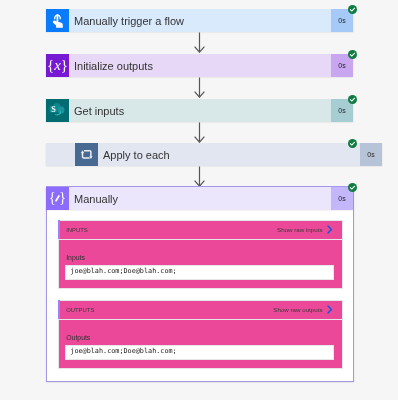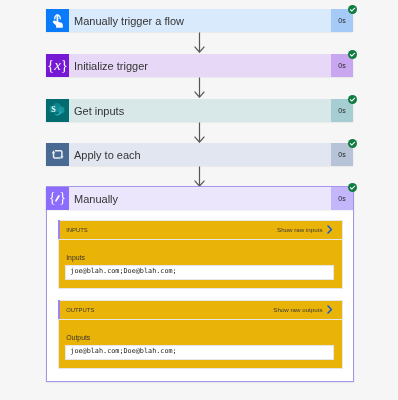--- a/index.html
+++ b/index.html
@@ -15,21 +15,21 @@
   .step .dur{width:22px;flex:0 0 22px;display:flex;align-items:center;justify-content:center;font-size:7px;color:#262626;}
   .badge{position:absolute;width:9px;height:9px;line-height:0;}
   .badge svg,.arrow svg,.ico svg,.chev svg{display:block;}
 
   .arrow{position:absolute;left:194px;width:11px;}
 
   
   .card{position:absolute;left:46px;top:185.9px;width:307.5px;height:195.8px;background:#fff;
         border:1.3px solid #a596ec;box-sizing:border-box;box-shadow:0 0.6px 1.6px rgba(0,0,0,.13);}
 
-  .sect{position:absolute;background:#eab308;border:1px solid #e6e6e6;box-sizing:border-box;}
+  .sect{position:absolute;background:#ec4899;border:1px solid #e6e6e6;box-sizing:border-box;}
   .sect .accent{position:absolute;left:-1px;top:-1px;width:2.3px;height:20.4px;background:#9b83f7;}
   .sect .hdr{position:absolute;left:-1px;right:-1px;top:-1px;height:20.4px;display:flex;align-items:center;
              border-bottom:1px solid #e6e6e6;box-sizing:border-box;}
   .sect .hdr .lbl{margin-left:8.7px;font-size:5.9px;color:#3b3b3b;letter-spacing:0;}
   .sect .hdr .raw{margin-left:auto;font-size:6.2px;color:#3b3b3b;}
   .sect .hdr .chev{margin-left:4.0px;margin-right:10.0px;display:flex;align-items:center;}
   .sect .flabel{position:absolute;left:7.7px;top:32.8px;font-size:6.9px;color:#333;line-height:7px;}
   .vbox{position:absolute;left:6.5px;width:269px;top:44.3px;height:14.3px;border:1px solid #e6e6e6;
         box-sizing:border-box;background:#fff;display:flex;align-items:center;}
   .vbox span{font-family:"DejaVu Sans Mono",monospace;font-size:6.8px;color:#1b1b1b;padding-left:4.3px;letter-spacing:0;line-height:8px;position:relative;top:-1.8px;}
@@ -63,21 +63,21 @@
         <path d="M0.6 14.6L5.5 20.2L10.4 14.6" stroke="#555" stroke-width="1.2" fill="none"></path>
       </svg>
   </div>
 
   <div class="step" style="top: 54px; background: rgb(232, 216, 247);">
     <div class="ico" style="background: rgb(119, 25, 212);">
       <svg width="23" height="23" viewBox="0 0 23 23">
         <text x="11.5" y="15.7" font-family="'Liberation Serif',serif" font-size="15" fill="#fff" text-anchor="middle">{<tspan font-style="italic">x</tspan>}</text>
       </svg>
     </div>
-    <div class="title">Initialize trigger</div>
+    <div class="title">Initialize outputs</div>
     <div class="dur" style="background: rgb(201, 167, 240);">0s</div>
   </div>
   <div class="badge" style="left:347.5px;top:50px">
     <svg width="9" height="9" viewBox="0 0 16 16">
         <circle cx="8" cy="8" r="8" fill="#107c41"></circle>
         <path d="M4.2 8.3l2.5 2.4 5.1-5.0" stroke="#fff" stroke-width="1.9" fill="none" stroke-linecap="round" stroke-linejoin="round"></path>
       </svg>
   </div>
 
   <div class="arrow" style="top:77px;height:21px">
@@ -107,21 +107,21 @@
       </svg>
   </div>
 
   <div class="arrow" style="top:122px;height:21px">
     <svg width="11" height="21" viewBox="0 0 11 21">
         <path d="M5.5 0.5V19" stroke="#555" stroke-width="1.2"></path>
         <path d="M0.6 14.6L5.5 20.2L10.4 14.6" stroke="#555" stroke-width="1.2" fill="none"></path>
       </svg>
   </div>
 
-  <div class="step" style="top: 143px; background: rgb(226, 230, 240);">
+  <div class="step" style="top: 143px; background: rgb(226, 230, 240); padding-left: 29px;">
     <div class="ico" style="background: rgb(72, 105, 145);">
       <svg width="23" height="23" viewBox="0 0 23 23">
         <path d="M9.0 7.85 H14.8 a1.1 1.1 0 0 1 1.1 1.1 V13.8" stroke="#e9eef5" stroke-width="1.5" fill="none"></path>
         <path d="M14.6 14.9 H8.6 a1.1 1.1 0 0 1 -1.1-1.1 V9.2" stroke="#e9eef5" stroke-width="1.5" fill="none"></path>
         <path d="M5.8 10.2 L7.5 7.3 L9.2 10.2 z" fill="#e9eef5"></path>
         <path d="M17.6 13.2 L15.9 16.1 L14.2 13.2 z" fill="#e9eef5"></path>
       </svg>
     </div>
     <div class="title">Apply to each</div>
     <div class="dur" style="background: rgb(183, 196, 215);">0s</div>

